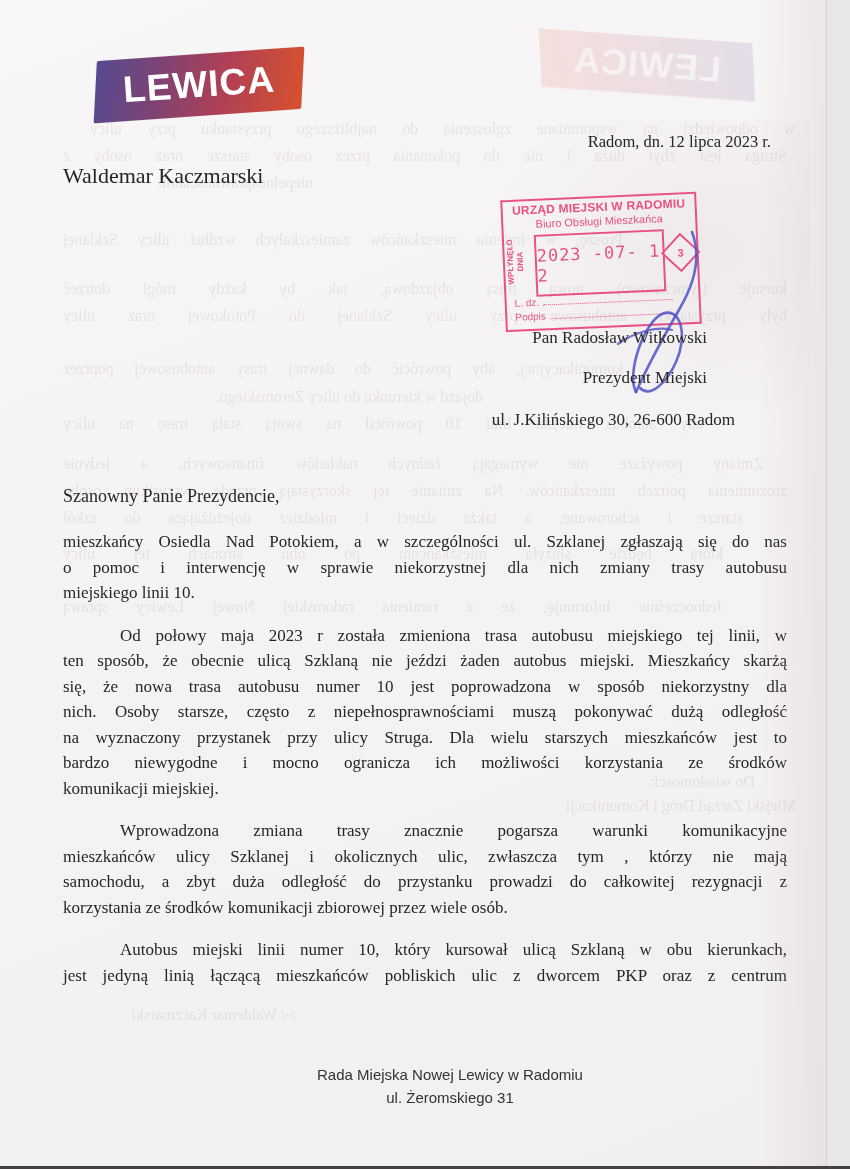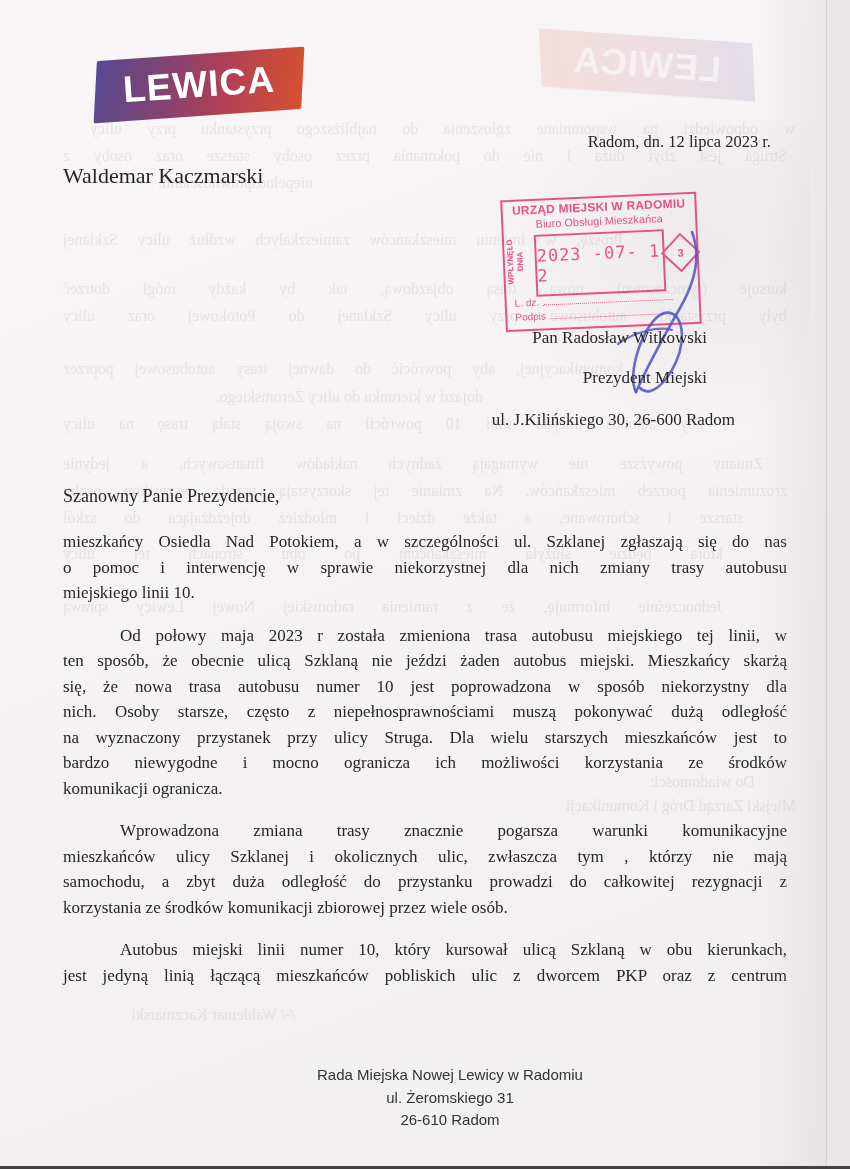--- a/index.html
+++ b/index.html
@@ -154,36 +154,35 @@
           <div class="bline">o pomoc i interwencję w sprawie niekorzystnej dla nich zmiany trasy autobusu</div>
           <div class="bline last">miejskiego linii 10.</div>
         </div>
         <div class="para">
           <div class="bline ind">Od połowy maja 2023 r została zmieniona trasa autobusu miejskiego tej linii, w</div>
           <div class="bline">ten sposób, że obecnie ulicą Szklaną nie jeździ żaden autobus miejski. Mieszkańcy skarżą</div>
           <div class="bline">się, że nowa trasa autobusu numer 10 jest poprowadzona w sposób niekorzystny dla</div>
           <div class="bline">nich. Osoby starsze, często z niepełnosprawnościami muszą pokonywać dużą odległość</div>
           <div class="bline">na wyznaczony przystanek przy ulicy Struga. Dla wielu starszych mieszkańców jest to</div>
           <div class="bline">bardzo niewygodne i mocno ogranicza ich możliwości korzystania ze środków</div>
-          <div class="bline last">komunikacji ogranicza.</div>
+          <div class="bline last">komunikacji miejskiej.</div>
         </div>
         <div class="para">
           <div class="bline ind">Wprowadzona zmiana trasy znacznie pogarsza warunki komunikacyjne</div>
           <div class="bline">mieszkańców ulicy Szklanej i okolicznych ulic, zwłaszcza tym , którzy nie mają</div>
           <div class="bline">samochodu, a zbyt duża odległość do przystanku prowadzi do całkowitej rezygnacji z</div>
           <div class="bline last">korzystania ze środków komunikacji zbiorowej przez wiele osób.</div>
         </div>
         <div class="para">
           <div class="bline ind">Autobus miejski linii numer 10, który kursował ulicą Szklaną w obu kierunkach,</div>
           <div class="bline">jest jedyną linią łączącą mieszkańców pobliskich ulic z dworcem PKP oraz z centrum</div>
         </div>
       </div>
 
     <div class="footer">
         <div>Rada Miejska Nowej Lewicy w Radomiu</div>
         <div>ul. Żeromskiego 31</div>
-        <div>26-610 Radom</div>
       </div>
   </div>
 
   <div class="right-strip"></div>
   <div class="bottom-edge"></div>
 </div>
 
 </body></html>

